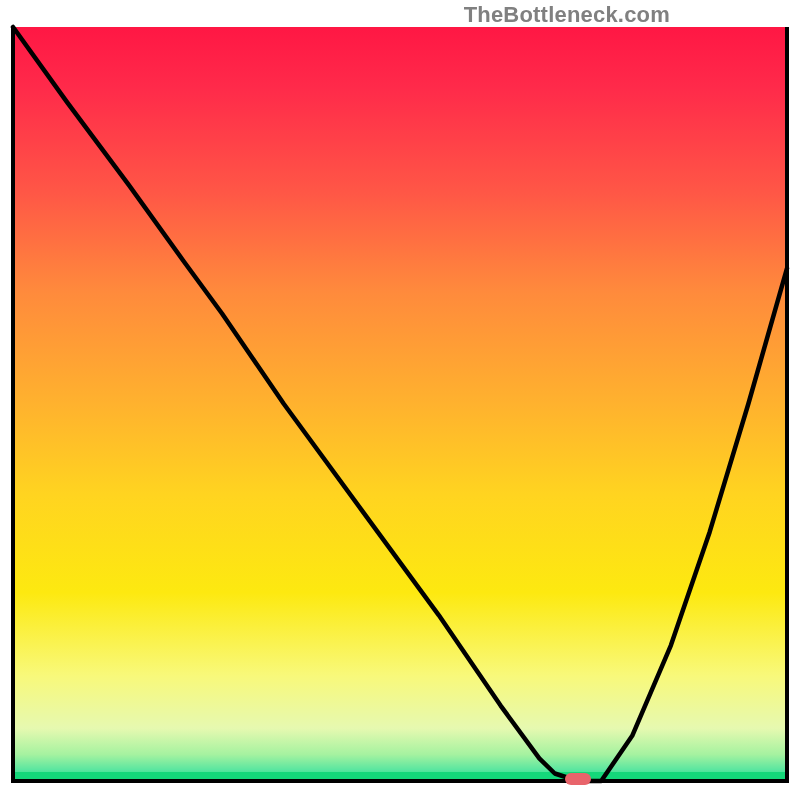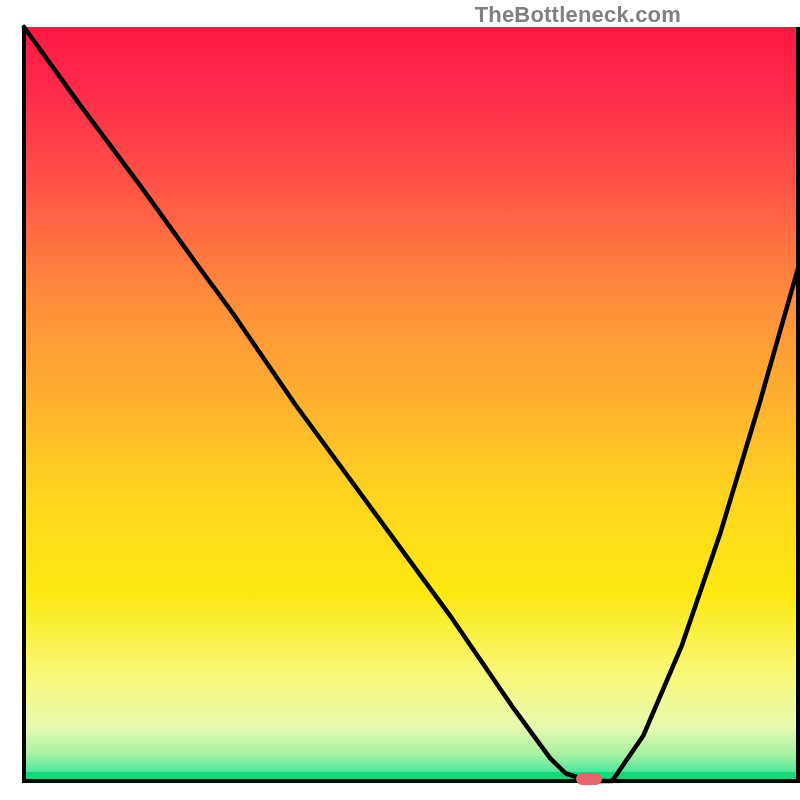--- a/index.html
+++ b/index.html
@@ -8,21 +8,20 @@
     width: 800px;
     height: 800px;
     background: #ffffff;
     overflow: hidden;
     font-family: Arial, Helvetica, sans-serif;
   }
   .container {
     position: relative;
     width: 688px;
     height: 800px;
-    margin-left: 11px;
   }
   .watermark {
     position: absolute;
     top: 2px;
     right: 18px;
     color: #808080;
     font-size: 22px;
     font-weight: 600;
     letter-spacing: 0.2px;
     z-index: 5;

